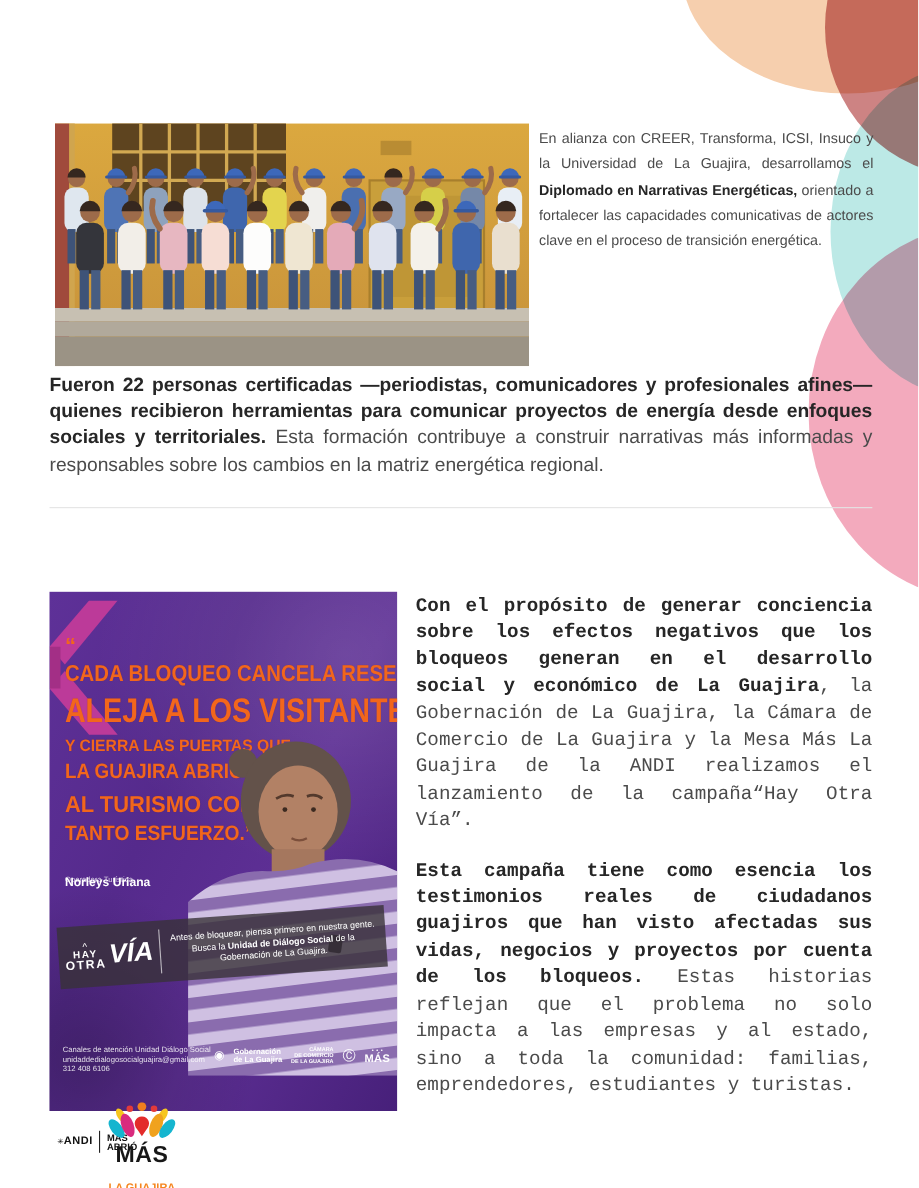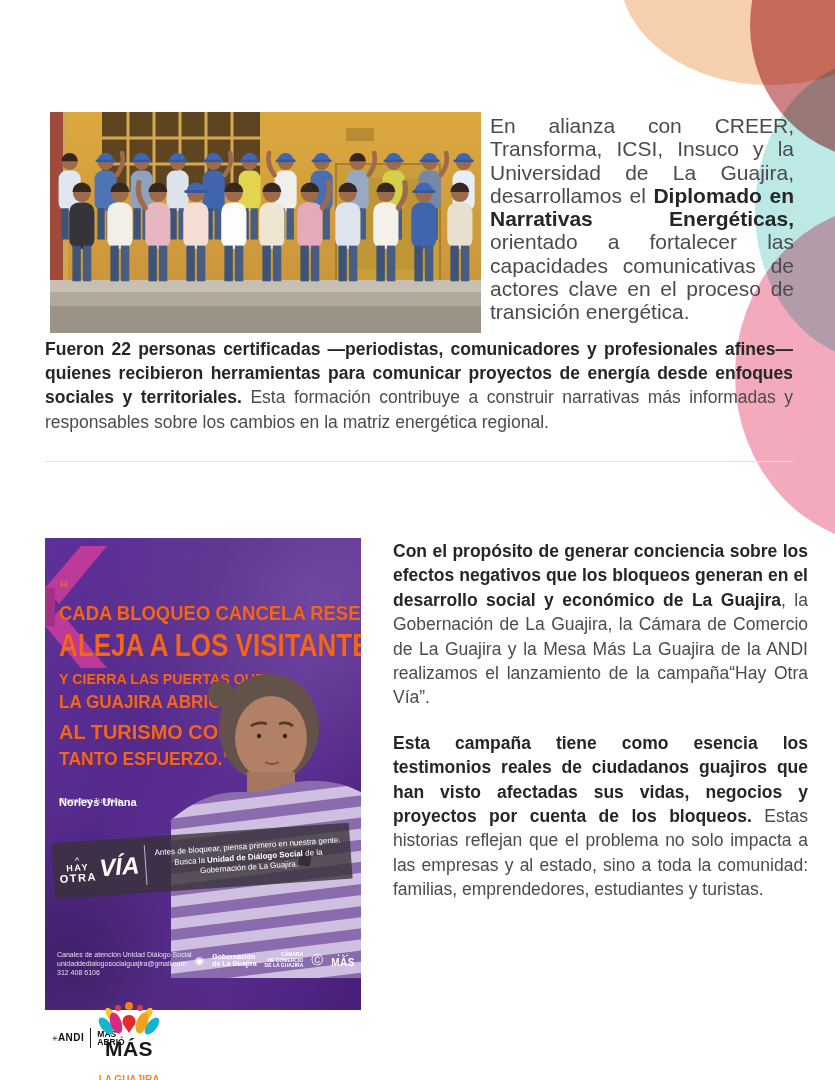--- a/index.html
+++ b/index.html
@@ -4,26 +4,26 @@
 <style>
   html,body{margin:0;padding:0;background:#ffffff;}
   .page{position:relative;width:835px;height:1080px;background:#fff;overflow:hidden;
         font-family:"Liberation Sans",sans-serif;}
   .deco{position:absolute;top:0;right:0;pointer-events:none;}
   .heading{position:absolute;left:45px;color:#f0914c;font-weight:700;font-size:20px;letter-spacing:.2px;}
   .h1{top:52px;}
   .h2{top:489px;}
   .photo{position:absolute;left:50px;top:112px;width:431px;height:221px;overflow:hidden;}
   p.side{position:absolute;left:490px;top:114px;width:304px;margin:0;
-         font-size:21px;line-height:23.3px;color:#4b4b4b;text-align:justify;}
+         font-size:13px;line-height:23.3px;color:#4b4b4b;text-align:justify;}
   p.wide{position:absolute;left:45px;top:337px;width:748px;margin:0;
          font-size:17.5px;line-height:24.2px;color:#4b4b4b;text-align:justify;}
   .b{font-weight:700;color:#262626;}
   .divider{position:absolute;left:45px;top:461px;width:748px;border-top:1px solid #e4e4e4;}
-  .rcol{position:absolute;left:393px;top:539px;width:415px;}
+  .rcol{position:absolute;left:378px;top:539px;width:415px;font-family:Liberation Mono, monospace;}
   .rcol p{margin:0 0 21px 0;font-size:17.5px;line-height:24.4px;color:#4b4b4b;text-align:justify;}
   
   .poster{position:absolute;left:45px;top:538px;width:316px;height:472px;overflow:hidden;
     background:
       radial-gradient(120% 70% at 85% 12%, rgba(255,255,255,.12), transparent 60%),
       radial-gradient(90% 60% at 10% 90%, rgba(0,0,0,.25), transparent 55%),
       linear-gradient(115deg,#5e3198 0%,#552a8c 35%,#5d2f94 60%,#47207a 100%);}
   .p-quote{position:absolute;left:0;top:8px;}
   .p-openq{position:absolute;left:14px;top:40px;color:#f2661c;font-size:20px;font-weight:800;line-height:1;}
   .pq{position:absolute;left:14px;color:#f2661c;font-weight:800;white-space:nowrap;

